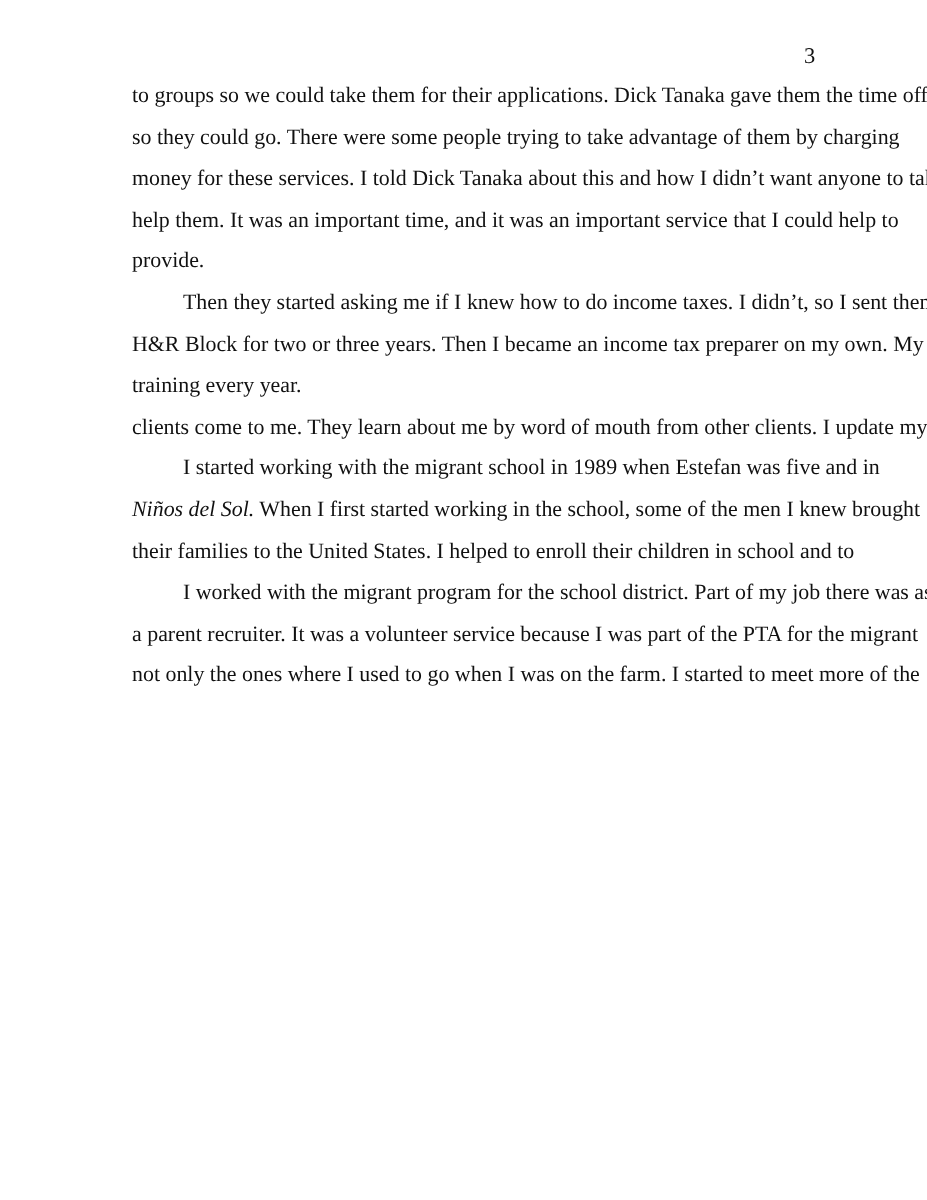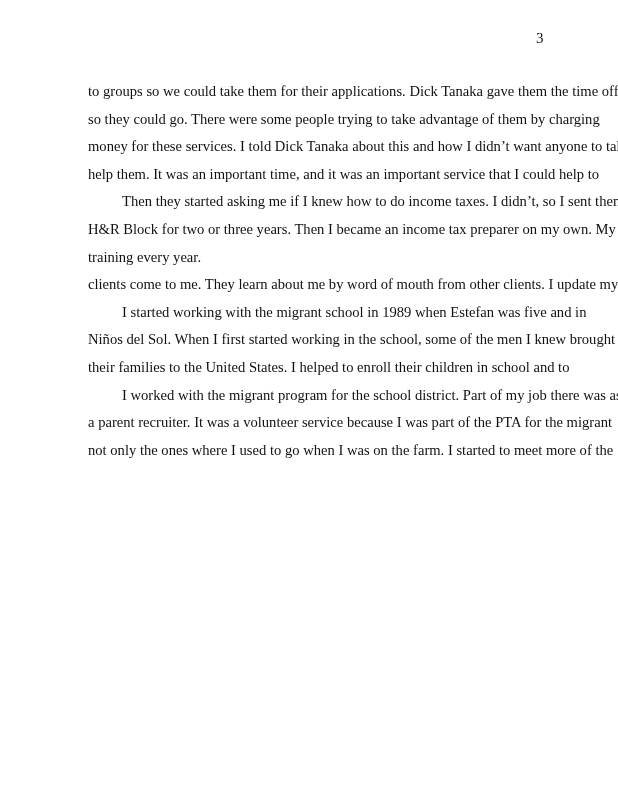--- a/index.html
+++ b/index.html
@@ -8,41 +8,42 @@
     position: absolute; left: 0; top: 0; width: 618px; height: 800px;
     background: #ffffff;
     font-family: "Liberation Serif", serif;
     color: #111111;
   }
   .page-number {
     position: absolute; left: 536px; top: 29px;
     font-size: 15px; line-height: 18px;
   }
   .body-text {
-    position: absolute; left: 88px; top: 78px; width: 475px;
+    position: absolute; left: 88px; top: 51px; width: 475px;
     font-size: 14.6px; line-height: 27.6px;
   }
   .para { margin: 0; text-indent: 0; white-space: nowrap; }
   .para .line { display: block; }
   .para.indent .line:first-child { padding-left: 34px; }
-  .ital { }
+  .ital { font-style: italic; }
 </style>
 </head>
 <body>
 
 <div class="page">
   <div class="page-number">3</div>
 
   <div class="body-text">
 
     <div class="para">
       <span class="line">to groups so we could take them for their applications. Dick Tanaka gave them the time off</span>
       <span class="line">so they could go. There were some people trying to take advantage of them by charging</span>
       <span class="line">money for these services. I told Dick Tanaka about this and how I didn’t want anyone to take</span>
       <span class="line">help them. It was an important time, and it was an important service that I could help to</span>
+      <span class="line">provide.</span>
     </div>
 
     <div class="para indent">
       <span class="line">Then they started asking me if I knew how to do income taxes. I didn’t, so I sent them</span>
       <span class="line">H&amp;R Block for two or three years. Then I became an income tax preparer on my own. My</span>
       <span class="line">training every year.</span>
       <span class="line">clients come to me. They learn about me by word of mouth from other clients. I update my</span>
     </div>
 
     <div class="para indent">

